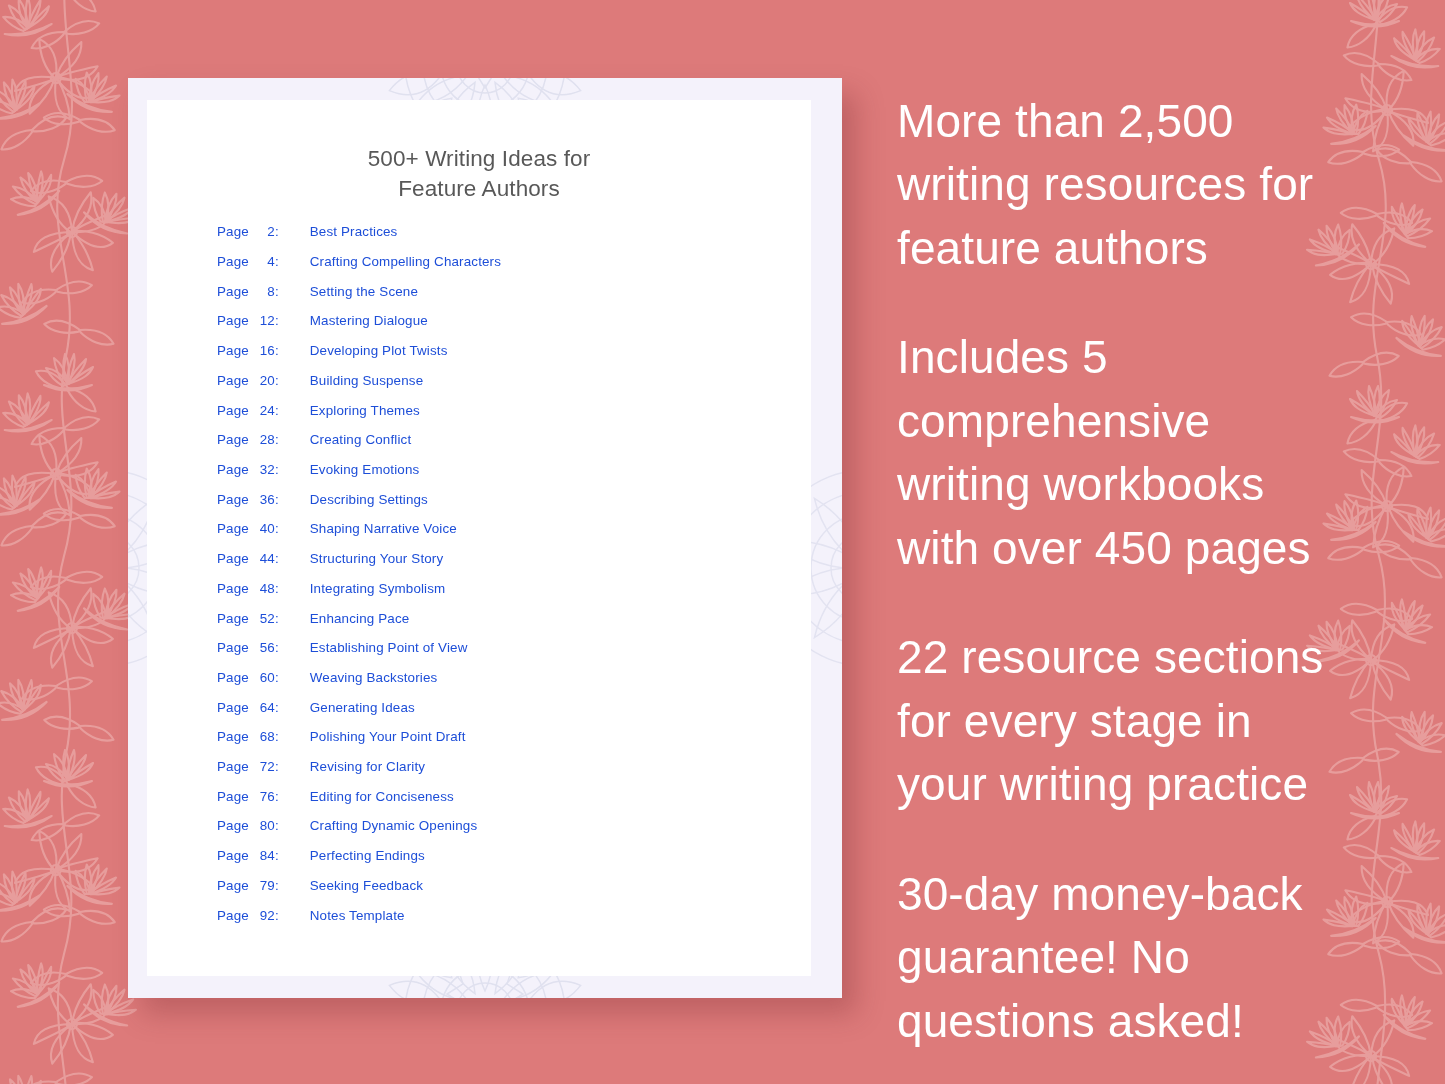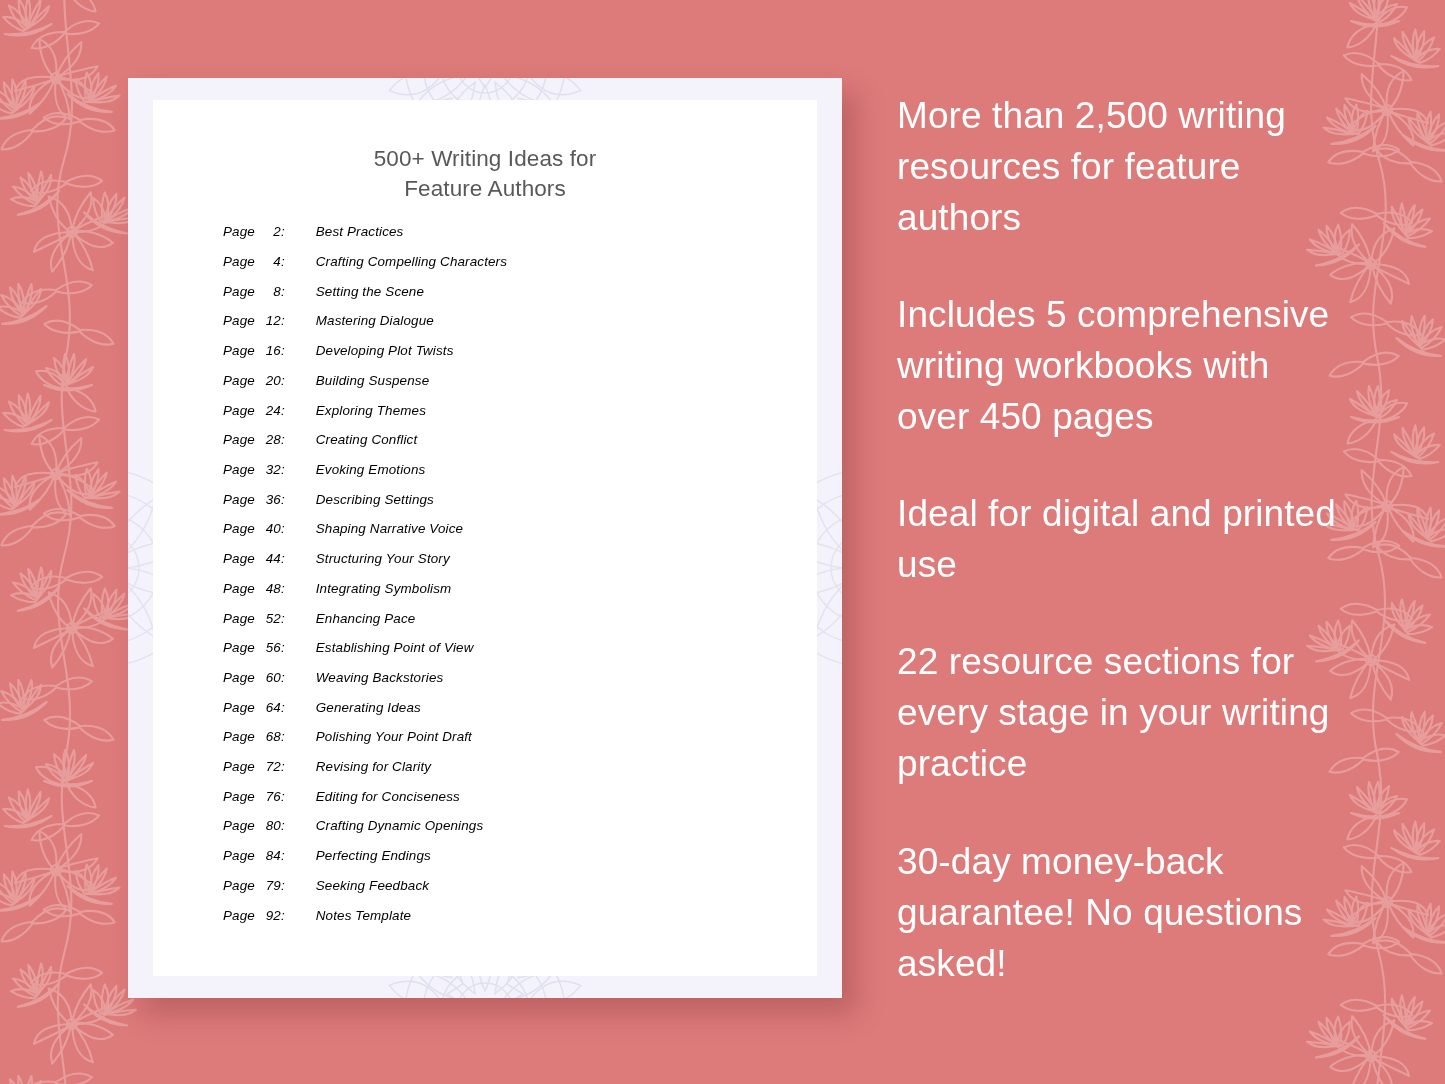--- a/index.html
+++ b/index.html
@@ -61,21 +61,21 @@
     width: 130px;
     height: 320px;
     opacity: 0.5;
     pointer-events: none;
   }
   .mandala-left  { left: -88px; }
   .mandala-right { right: -88px; transform: scaleX(-1); }
 
   #doc-sheet {
     position: absolute;
-    left: 25px;
+    left: 19px;
     top: 22px;
     width: 664px;
     height: 876px;
     background: #ffffff;
     overflow: hidden;
   }
 
   
   #doc-title {
     margin: 0;
@@ -100,42 +100,41 @@
 
   #toc-list {
     list-style: none;
     margin: 0;
     padding: 22px 0 0 70px;
   }
   #toc-list li {
     display: flex;
     align-items: baseline;
     font-size: 13.4px;
-    color: #000000;
+    color: #1d4ed8;
     line-height: 1;
     margin-bottom: 16.3px;
     letter-spacing: 0.15px;
-    font-style: italic;
   }
   .toc-word   { flex: 0 0 auto; }
   .toc-num    { flex: 0 0 auto; width: 26px; text-align: right; }
   .toc-colon  { flex: 0 0 auto; padding-right: 7px; }
   .toc-title  { flex: 0 0 auto; padding-left: 24px; }
 
   
   #benefits {
     position: absolute;
     left: 897px;
     top: 90px;
     width: 452px;
   }
   .benefit {
     margin: 0 0 46px 0;
     color: #ffffff;
-    font-size: 37px;
+    font-size: 46px;
     font-weight: 400;
     line-height: 1.38;
     letter-spacing: 0.1px;
   }
   .benefit:last-child { margin-bottom: 0; }
 </style>
 </head>
 <body>
 
 <div id="page-root">
@@ -739,18 +738,17 @@
             <span class="toc-title">Notes Template</span>
           </li>
         </ul>
 
     </div>
   </div>
 
   <div id="benefits">
       <p class="benefit">More than 2,500 writing resources for feature authors</p>
       <p class="benefit">Includes 5 comprehensive writing workbooks with over 450 pages</p>
-      <p class="benefit">Ideal for digital and printed use</p>
       <p class="benefit">22 resource sections for every stage in your writing practice</p>
       <p class="benefit">30-day money-back guarantee! No questions asked!</p>
     </div>
 
 </div>
 
 </body></html>

